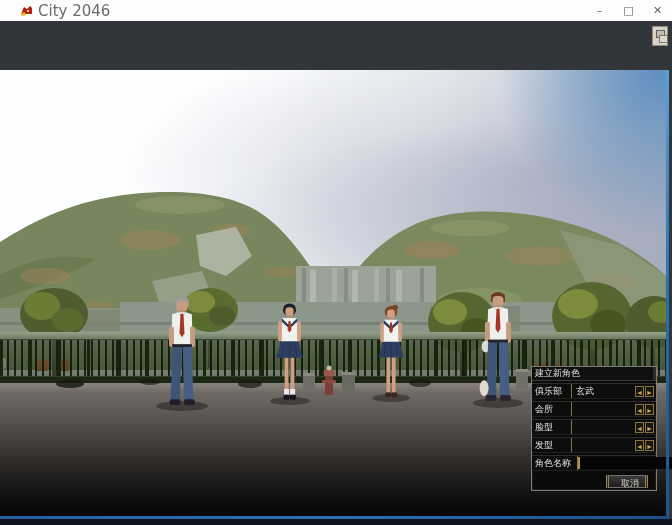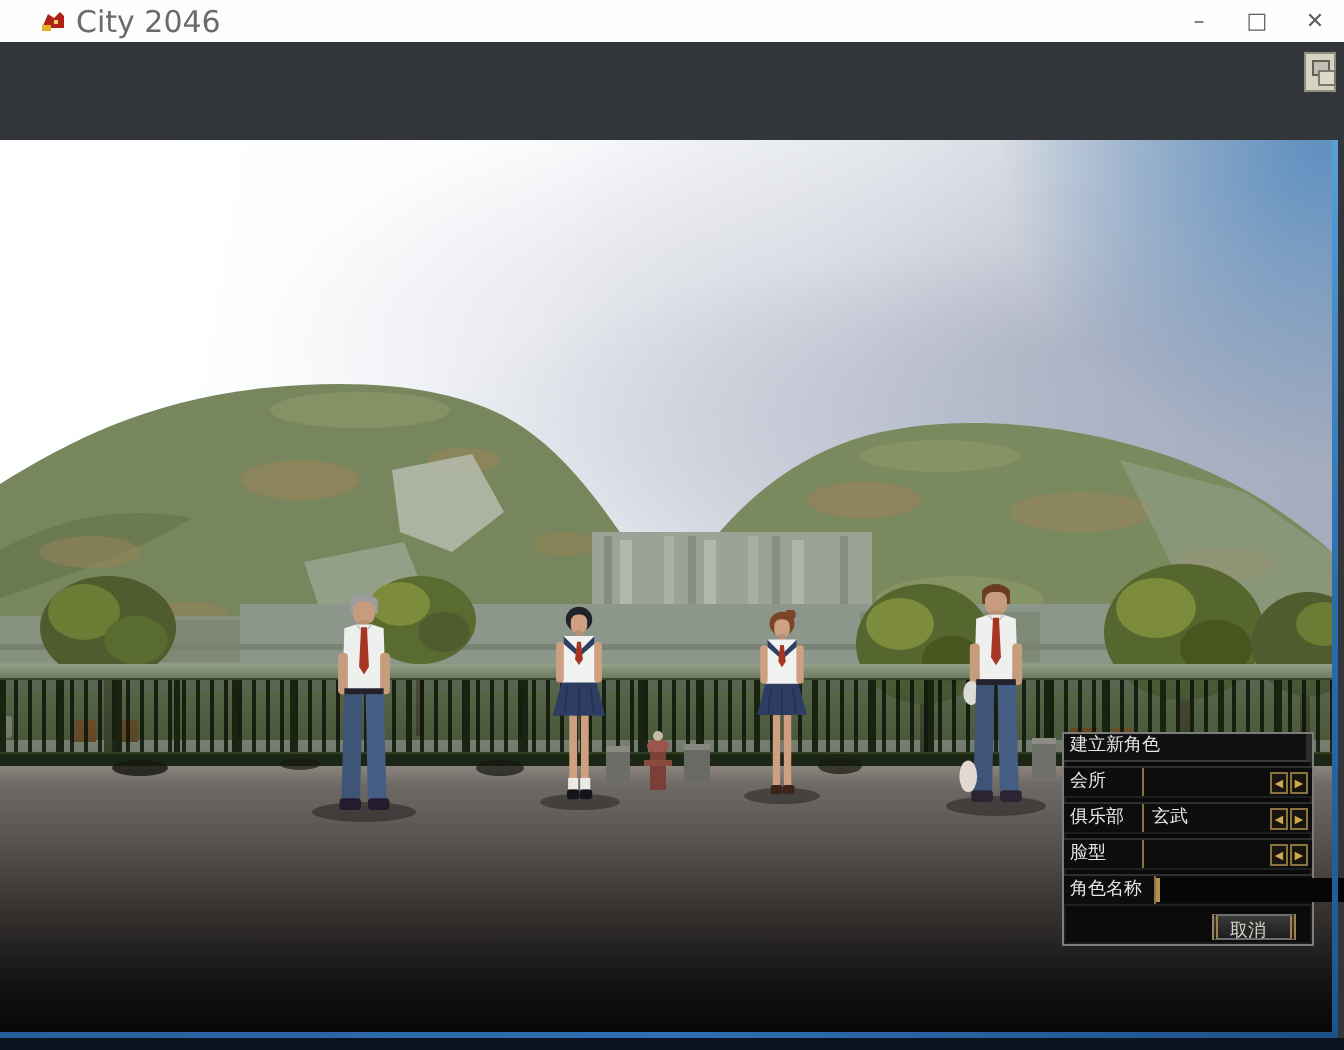--- a/index.html
+++ b/index.html
@@ -63,21 +63,21 @@
     border-right:1px solid #8a7340;box-sizing:border-box;white-space:nowrap;overflow:hidden;}
   .dlg-value{flex:1 1 auto;height:14px;line-height:14px;padding-left:4px;white-space:nowrap;overflow:hidden;}
   .dlg-arrows{flex:0 0 auto;display:flex;gap:1px;padding-right:2px;}
   .arrow-btn{width:9px;height:11px;line-height:11px;text-align:center;font-size:7px;color:#cda84e;
     background:#17150e;border:1px solid #8a7340;box-sizing:border-box;cursor:default;padding:0;}
   .name-row .dlg-label{flex-basis:46px;}
   .name-input{flex:1 1 auto;height:12px;margin-right:2px;background:#050505;border:none;
     border-left:2px solid #b3924a;border-right:2px solid #b3924a;color:#e6e6e6;font-size:9px;
     font-family:"DejaVu Sans",sans-serif;padding:0 2px;}
   .btn-row{height:17px;display:flex;justify-content:flex-end;align-items:center;padding-right:8px;margin-top:2px;}
-  .cancel-btn{width:42px;height:13px;line-height:12px;text-align:left;font-size:9px;color:#d6d2c2;
+  .cancel-btn{width:42px;height:13px;line-height:12px;text-align:right;font-size:9px;color:#d6d2c2;
     background:linear-gradient(#3a3a3a,#1d1d1d);border:1px solid #6e6e6e;
     border-left:3px double #9a8350;border-right:3px double #9a8350;box-sizing:border-box;cursor:default;}
 </style>
 </head>
 <body>
 
 <div class="win">
 
   <div class="titlebar">
     <svg class="tb-icon" viewBox="0 0 13 11">
@@ -300,46 +300,54 @@
       <ellipse cx="6" cy="98" rx="4.5" ry="8" fill="#e4d8d2"></ellipse>
       <rect x="7.5" y="105" width="11" height="6" rx="2" fill="#2a2433"></rect>
       <rect x="22" y="105" width="11" height="6" rx="2" fill="#2a2433"></rect>
     </svg>
   </div>
 
   <div class="dlg">
     <div class="dlg-title">建立新角色</div>
 
     <div class="dlg-row">
-      <div class="dlg-label">会所</div>
-      <div class="dlg-value"></div>
+      <div class="dlg-label">俱乐部</div>
+      <div class="dlg-value">玄武</div>
       <div class="dlg-arrows">
         <button class="arrow-btn">◄</button>
         <button class="arrow-btn">►</button>
       </div>
     </div>
 
     <div class="dlg-row">
-      <div class="dlg-label">俱乐部</div>
-      <div class="dlg-value">玄武</div>
+      <div class="dlg-label">会所</div>
+      <div class="dlg-value"></div>
       <div class="dlg-arrows">
         <button class="arrow-btn">◄</button>
         <button class="arrow-btn">►</button>
       </div>
     </div>
 
     <div class="dlg-row">
       <div class="dlg-label">脸型</div>
       <div class="dlg-value"></div>
       <div class="dlg-arrows">
         <button class="arrow-btn">◄</button>
         <button class="arrow-btn">►</button>
       </div>
     </div>
 
+    <div class="dlg-row">
+      <div class="dlg-label">发型</div>
+      <div class="dlg-value"></div>
+      <div class="dlg-arrows">
+        <button class="arrow-btn">◄</button>
+        <button class="arrow-btn">►</button>
+      </div>
+    </div>
 
     <div class="dlg-row name-row">
       <div class="dlg-label">角色名称</div>
       <input class="name-input" type="text" value="" style="">
     </div>
 
     <div class="btn-row">
       <button class="cancel-btn">取消</button>
     </div>
   </div>

